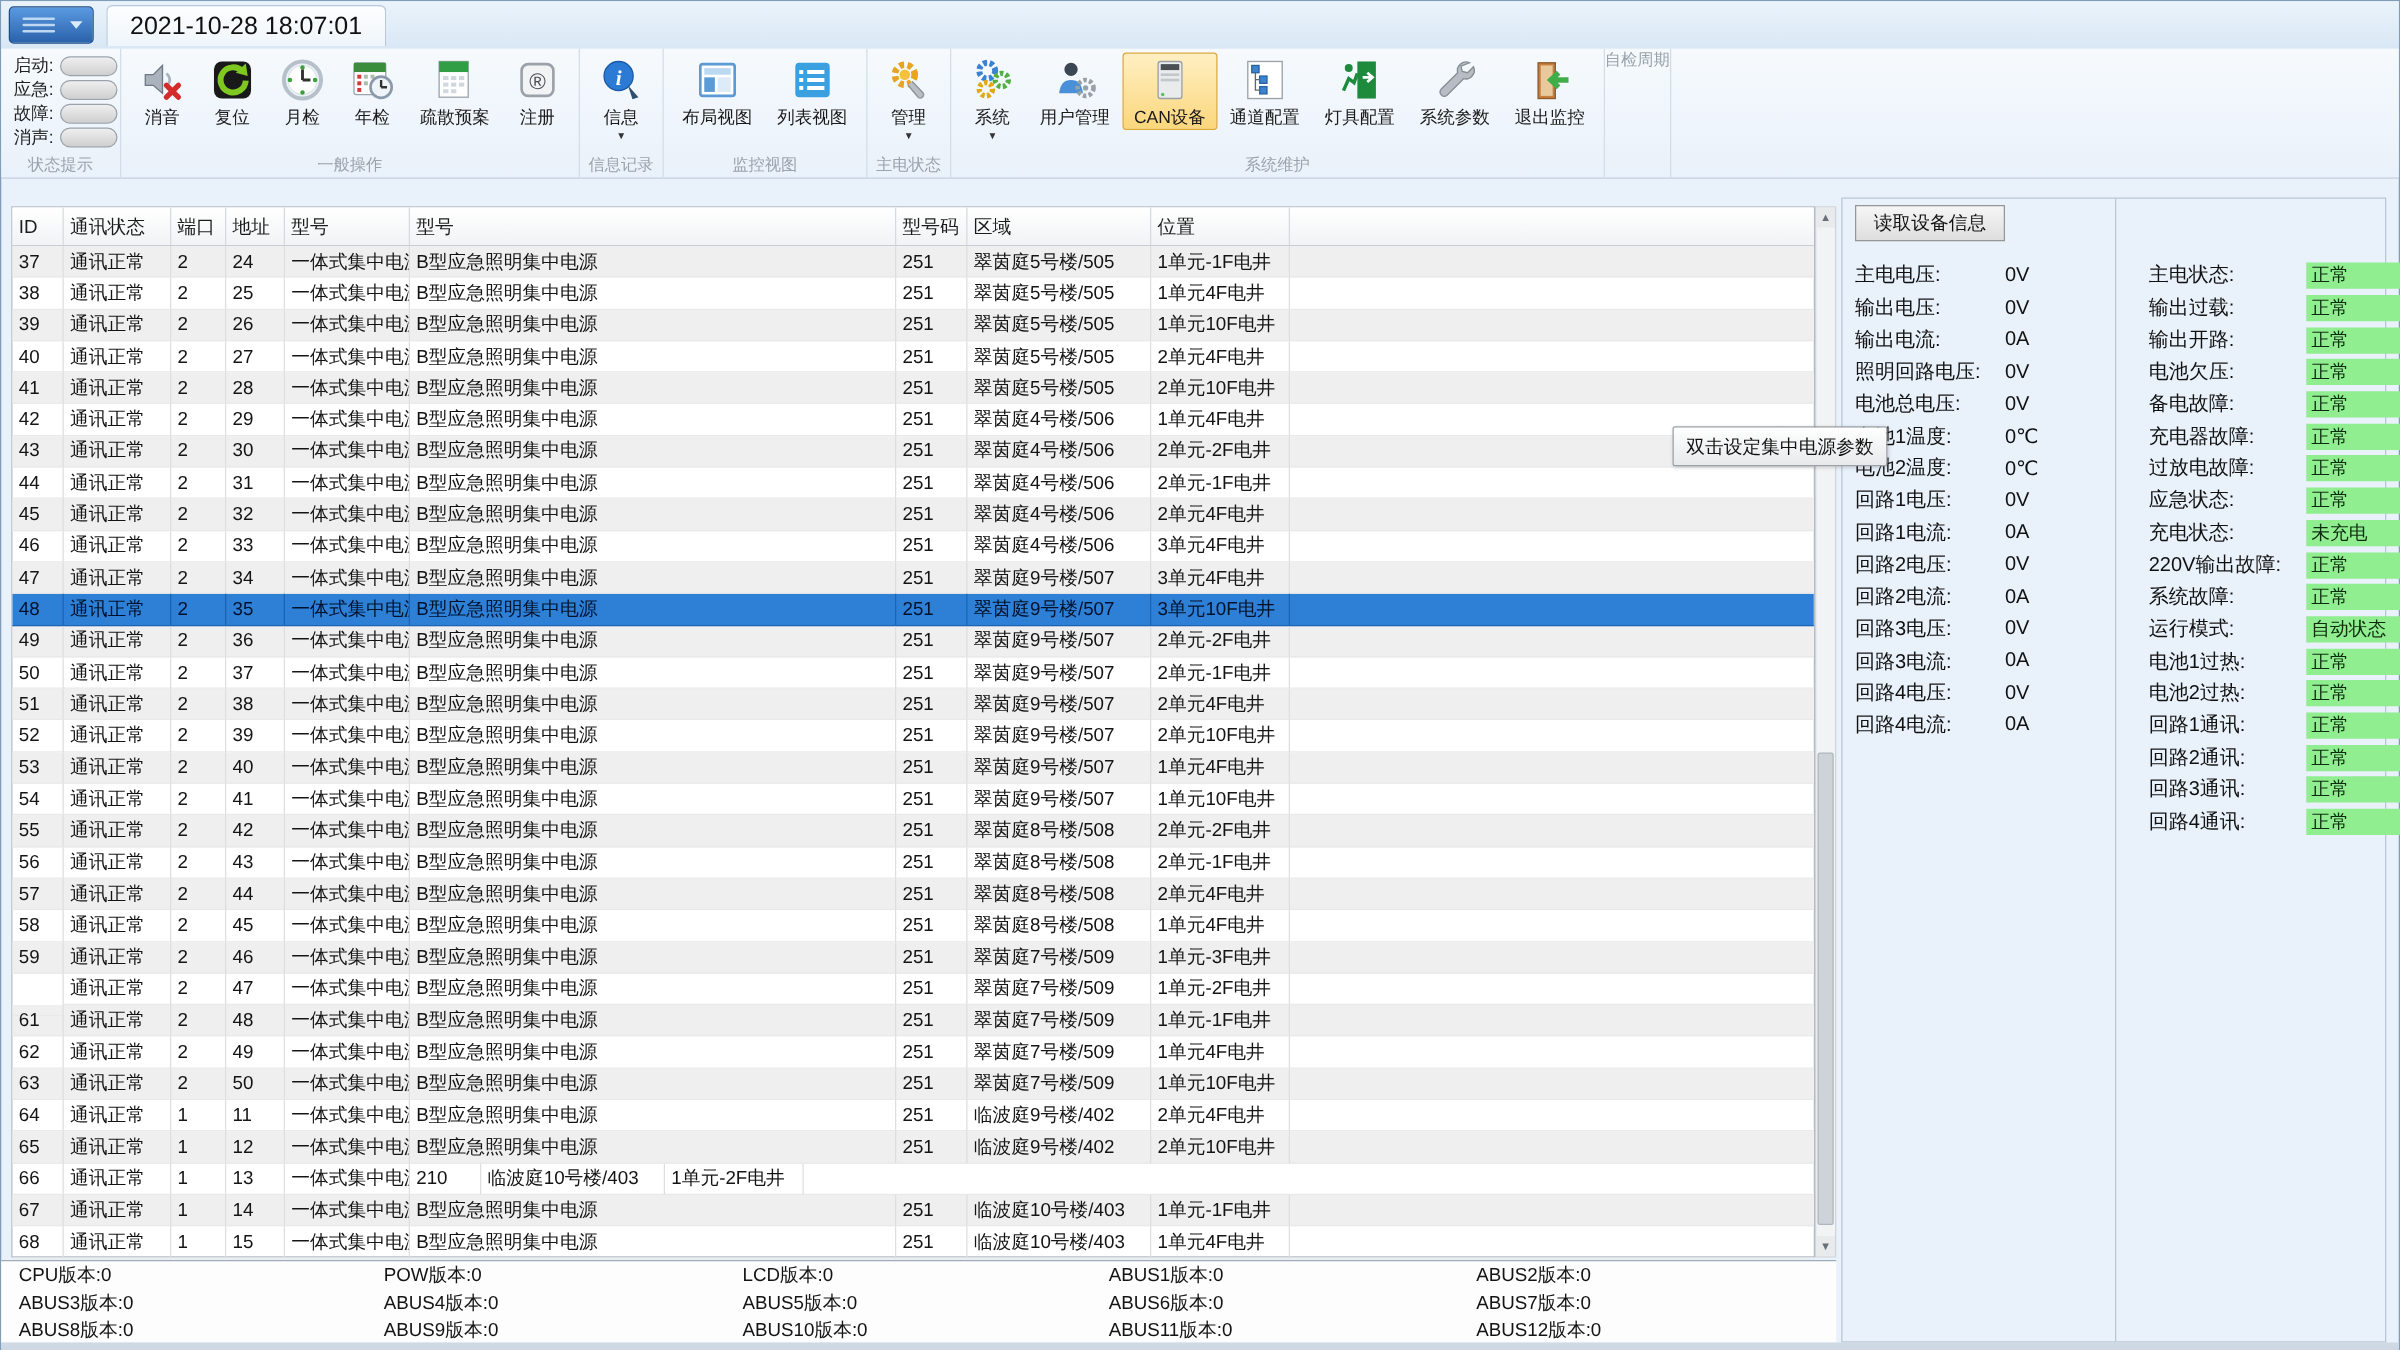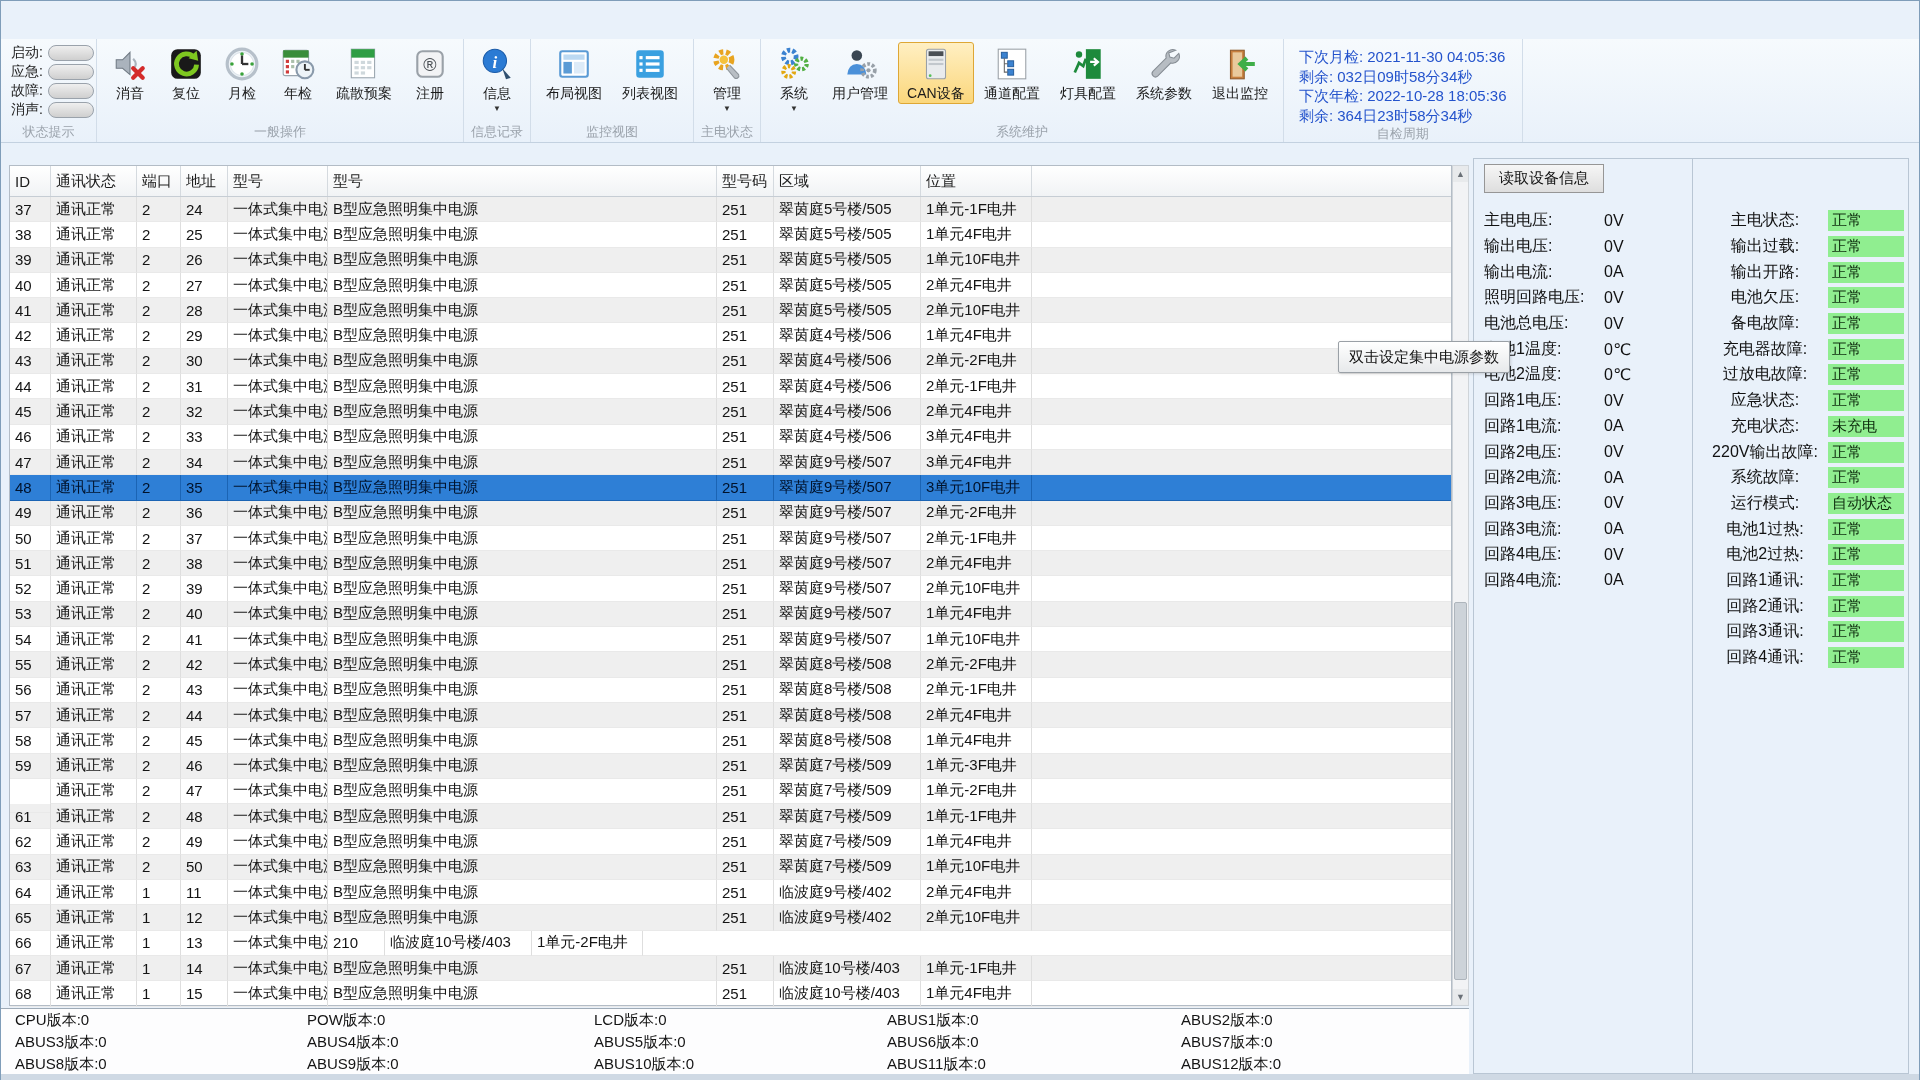--- a/index.html
+++ b/index.html
@@ -59,41 +59,54 @@
 
   
   .rpanel{position:absolute;left:1472px;top:157px;width:436px;height:916px;border:1px solid #b9c6d4;box-sizing:border-box;}
   .rp-div{position:absolute;left:218px;top:0;bottom:0;width:0;border-left:1px solid #b9c6d4;}
   .rp-btn{position:absolute;left:10px;top:5px;width:120px;height:29px;background:linear-gradient(#f6f6f6,#dedede);
     border:1px solid #969696;font-size:15px;color:#111;display:flex;align-items:center;justify-content:center;cursor:pointer;font-family:inherit;}
   .rp-read{position:absolute;left:10px;top:49px;}
   .rp-rrow{display:flex;height:25.7px;align-items:center;}
   .rp-rlabel{width:120px;font-size:16px;color:#111;white-space:nowrap;}
   .rp-rval{font-size:16px;color:#111;}
-  .rp-stat{position:absolute;left:228px;top:49px;text-align:center;}
+  .rp-stat{position:absolute;left:245px;top:49px;}
   .rp-srow{display:flex;height:25.7px;align-items:center;}
   .rp-slabel{width:126px;font-size:16px;color:#111;white-space:nowrap;}
   .badge{width:76px;height:21px;background:#90ee90;font-size:15px;color:#0d2b0d;display:flex;align-items:center;padding-left:4px;box-sizing:border-box;}
 
   
   .versions{position:absolute;left:0;top:1007px;width:1468px;height:66px;background:#fdfdfe;border-top:1px solid #9fabb7;box-sizing:border-box;
     display:grid;grid-template-columns:292px 287px 293px 294px 288px;grid-auto-rows:22px;padding:2px 0 0 14px;}
   .ver-item{font-size:15px;color:#141414;white-space:nowrap;}
 
   .bottom-strip{position:absolute;left:0;top:1073px;width:100%;height:7px;background:#cfd9e4;}
 
   
   .tooltip{position:absolute;left:1337px;top:340px;height:30px;padding:0 10px;background:linear-gradient(#ffffff,#e7e9eb);
     border:1px solid #9aa0a6;border-radius:2px;font-size:15px;color:#111;display:flex;align-items:center;white-space:nowrap;z-index:50;box-shadow:1px 1px 3px rgba(0,0,0,.15);}
 </style>
 </head>
 <body>
 
 <div id="app">
 
+  <div class="titlebar">
+    <div class="app-menu">
+      <div class="bars">
+          <div></div>
+          <div></div>
+          <div></div>
+        </div>
+      <div class="arr"></div>
+    </div>
+    <div class="doc-tab">
+      <span>2021-10-28 18:07:01</span>
+    </div>
+  </div>
 
   <div class="ribbon" id="ribbon">
       <div class="rib-group">
         <div class="rib-body" style="padding: 0px;">
           <div class="status-rows">
             <div class="status-row">
               <span>启动:</span>
               <span class="pill"></span>
             </div>
             <div class="status-row">
@@ -345,28 +358,20 @@
                 <rect x="10" y="6" width="9" height="23" fill="#e9c99c"></rect>
                 <path d="M31 17 H19 M23.5 11.5 l-6 5.5 6 5.5" stroke="#3fae49" stroke-width="4" fill="none"></path>
               </svg>
             </span>
             <span class="lbl">退出监控</span>
           </div>
         </div>
         <div class="rib-label">系统维护</div>
       </div>
       <div class="rib-group">
-        <div class="rib-body">
-          <div class="selfcheck">
-            <div>下次月检: 2021-11-30 04:05:36</div>
-            <div>剩余: 032日09时58分34秒</div>
-            <div>下次年检: 2022-10-28 18:05:36</div>
-            <div>剩余: 364日23时58分34秒</div>
-          </div>
-        </div>
         <div class="rib-label">自检周期</div>
       </div>
     </div>
 
   <div class="grid" id="grid">
       <div class="g-head">
         <div class="g-hcell" style="width: 40px; flex: 0 0 auto;">ID</div>
         <div class="g-hcell" style="width: 86px; flex: 0 0 auto;">通讯状态</div>
         <div class="g-hcell" style="width: 44px; flex: 0 0 auto;">端口</div>
         <div class="g-hcell" style="width: 47px; flex: 0 0 auto;">地址</div>

